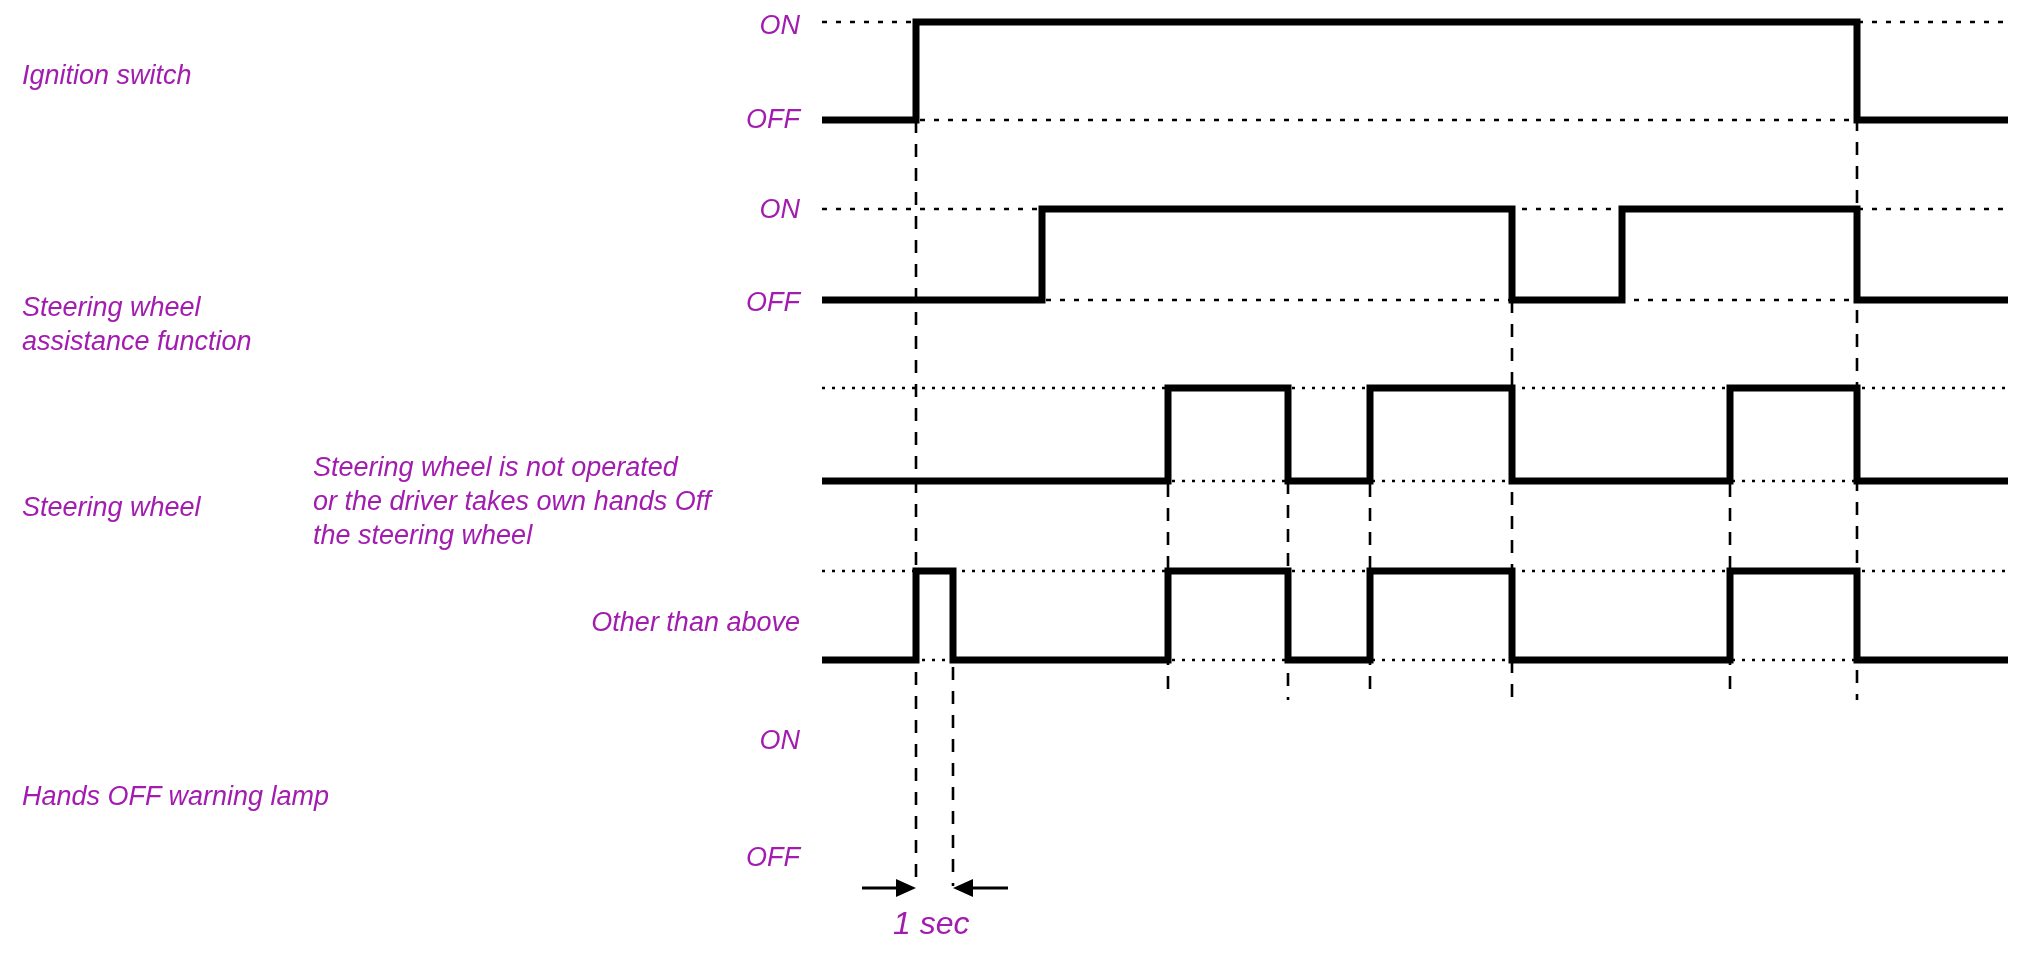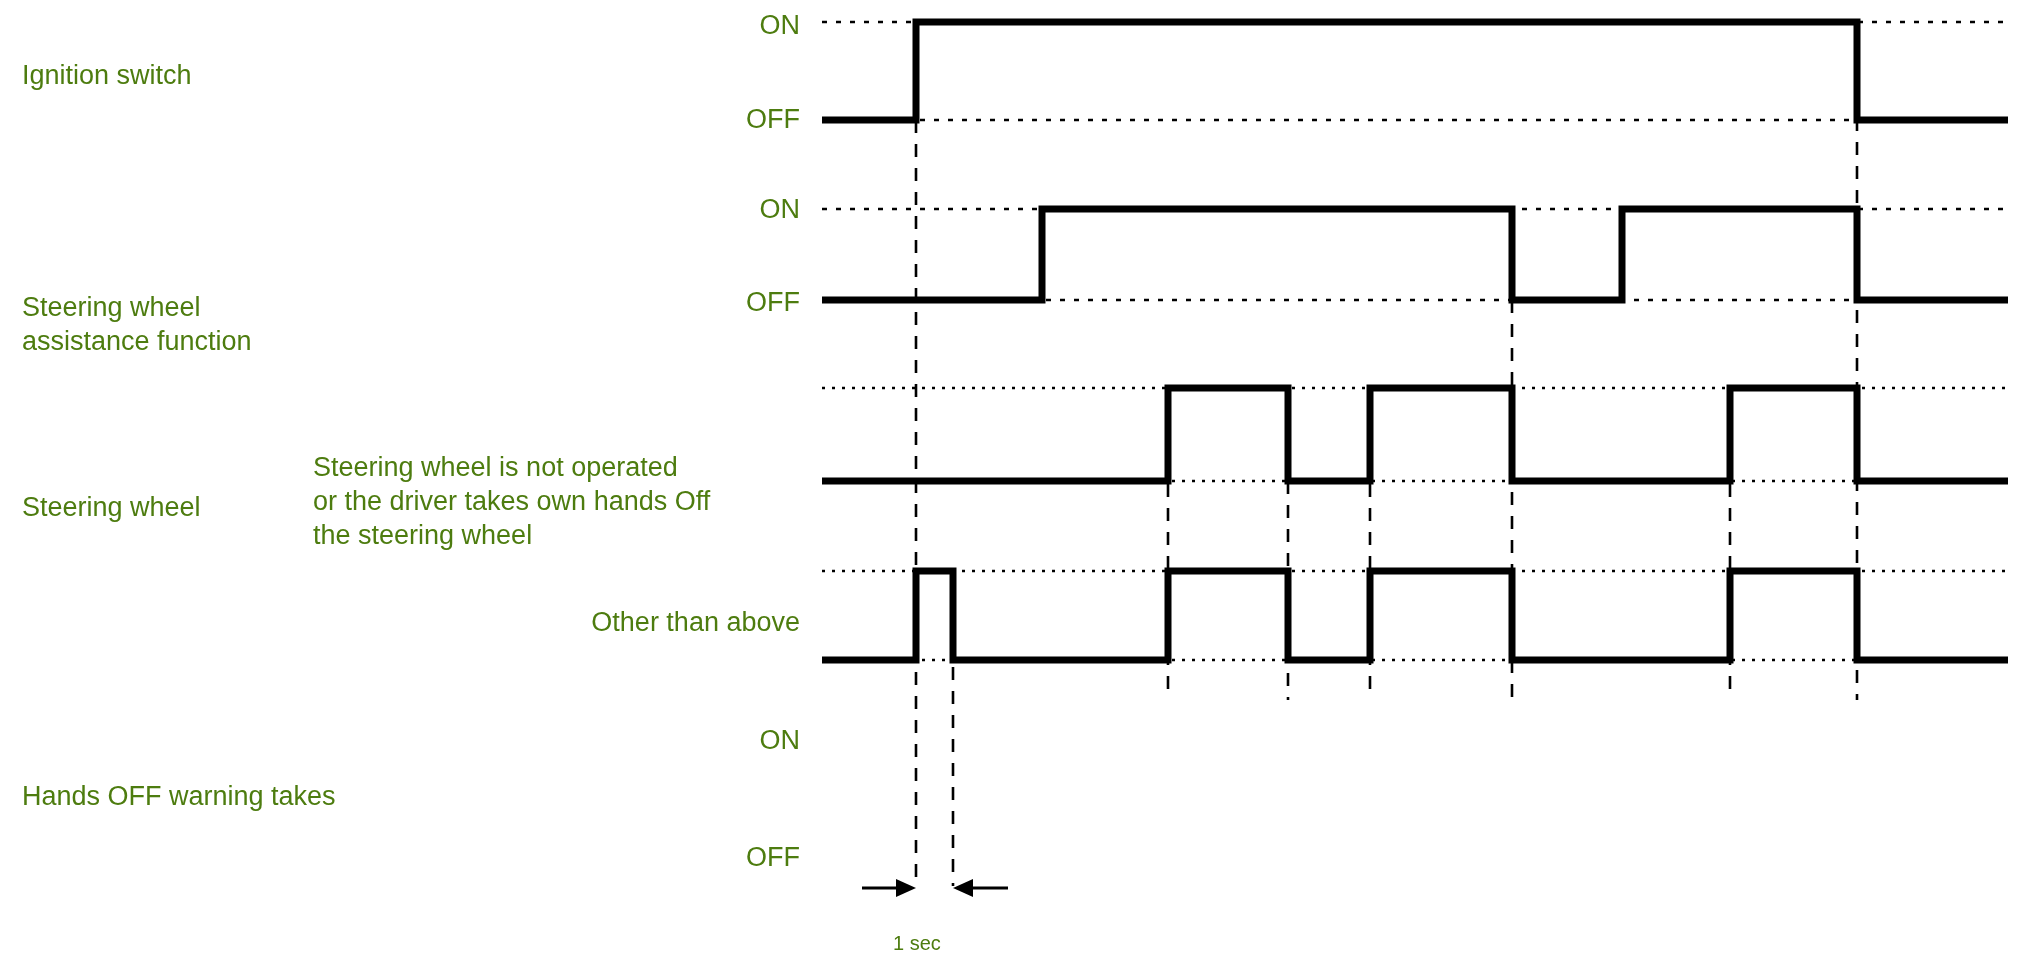--- a/index.html
+++ b/index.html
@@ -1,18 +1,18 @@
 <!DOCTYPE html>
 <html><head>
 <meta charset="utf-8">
 <style>
   html,body{margin:0;padding:0;background:#fff;}
   body{font-family:"Liberation Sans","DejaVu Sans",sans-serif;color:#000;}
   #page{position:relative;width:2020px;height:969px;background:#fff;overflow:hidden;}
-  .lbl{position:absolute;font-size:27px;line-height:34px;color:#4d7c0f;white-space:pre;}
+  .lbl{position:absolute;font-size:27px;line-height:34px;color:#a21caf;white-space:pre;font-style:italic;}
   .lbl.r{text-align:right;}
   svg{position:absolute;left:0;top:0;width:2020px;height:969px;overflow:visible;}
   .wave{fill:none;stroke:#000;stroke-width:7;stroke-linecap:butt;stroke-linejoin:miter;}
   .lvl{fill:none;stroke:#000;stroke-width:2.4;stroke-dasharray:5 9;}
   .lvlfine{fill:none;stroke:#000;stroke-width:2.4;stroke-dasharray:3 7;}
   .vref{fill:none;stroke:#000;stroke-width:2.6;stroke-dasharray:13 11;}
   .dimline{fill:none;stroke:#000;stroke-width:3;}
   .arrowhead{fill:#000;}
 </style>
 </head>
@@ -20,37 +20,37 @@
 
 <div id="page">
 
   <div class="lbl" style="left:22px; top:58px;text-align:center;">Ignition switch</div>
 
   <div class="lbl" style="left:22px; top:290px;">Steering wheel
 assistance function</div>
 
   <div class="lbl" style="left:22px; top:490px;">Steering wheel</div>
 
-  <div class="lbl" style="left:22px; top:779px;">Hands OFF warning takes</div>
+  <div class="lbl" style="left:22px; top:779px;">Hands OFF warning lamp</div>
 
   <div class="lbl r" style="left:520px; top:8px; width:280px;">ON</div>
   <div class="lbl r" style="left:520px; top:102px; width:280px;">OFF</div>
 
   <div class="lbl r" style="left:520px; top:192px; width:280px;">ON</div>
   <div class="lbl r" style="left:520px; top:285px; width:280px;">OFF</div>
 
   <div class="lbl r" style="left:420px; top:605px; width:380px;">Other than above</div>
   <div class="lbl" style="left:313px; top:450px; width:520px;">Steering wheel is not operated
 or the driver takes own hands Off
 the steering wheel</div>
 
   <div class="lbl r" style="left:520px; top:723px; width:280px;">ON</div>
   <div class="lbl r" style="left:520px; top:840px; width:280px;">OFF</div>
 
-  <div class="lbl" style="left:893px; top:926px; font-size:20px;">1 sec</div>
+  <div class="lbl" style="left:893px; top:906px; font-size:32px;">1 sec</div>
 
   <svg viewBox="0 0 2020 969">
 
     <path class="lvl" d="M 822 22 L 2008 22"></path>
 
     <path class="lvl" d="M 822 120 L 2008 120"></path>
 
     <path class="lvl" d="M 822 209 L 2008 209"></path>
 
     <path class="lvl" d="M 822 300 L 2008 300"></path>

